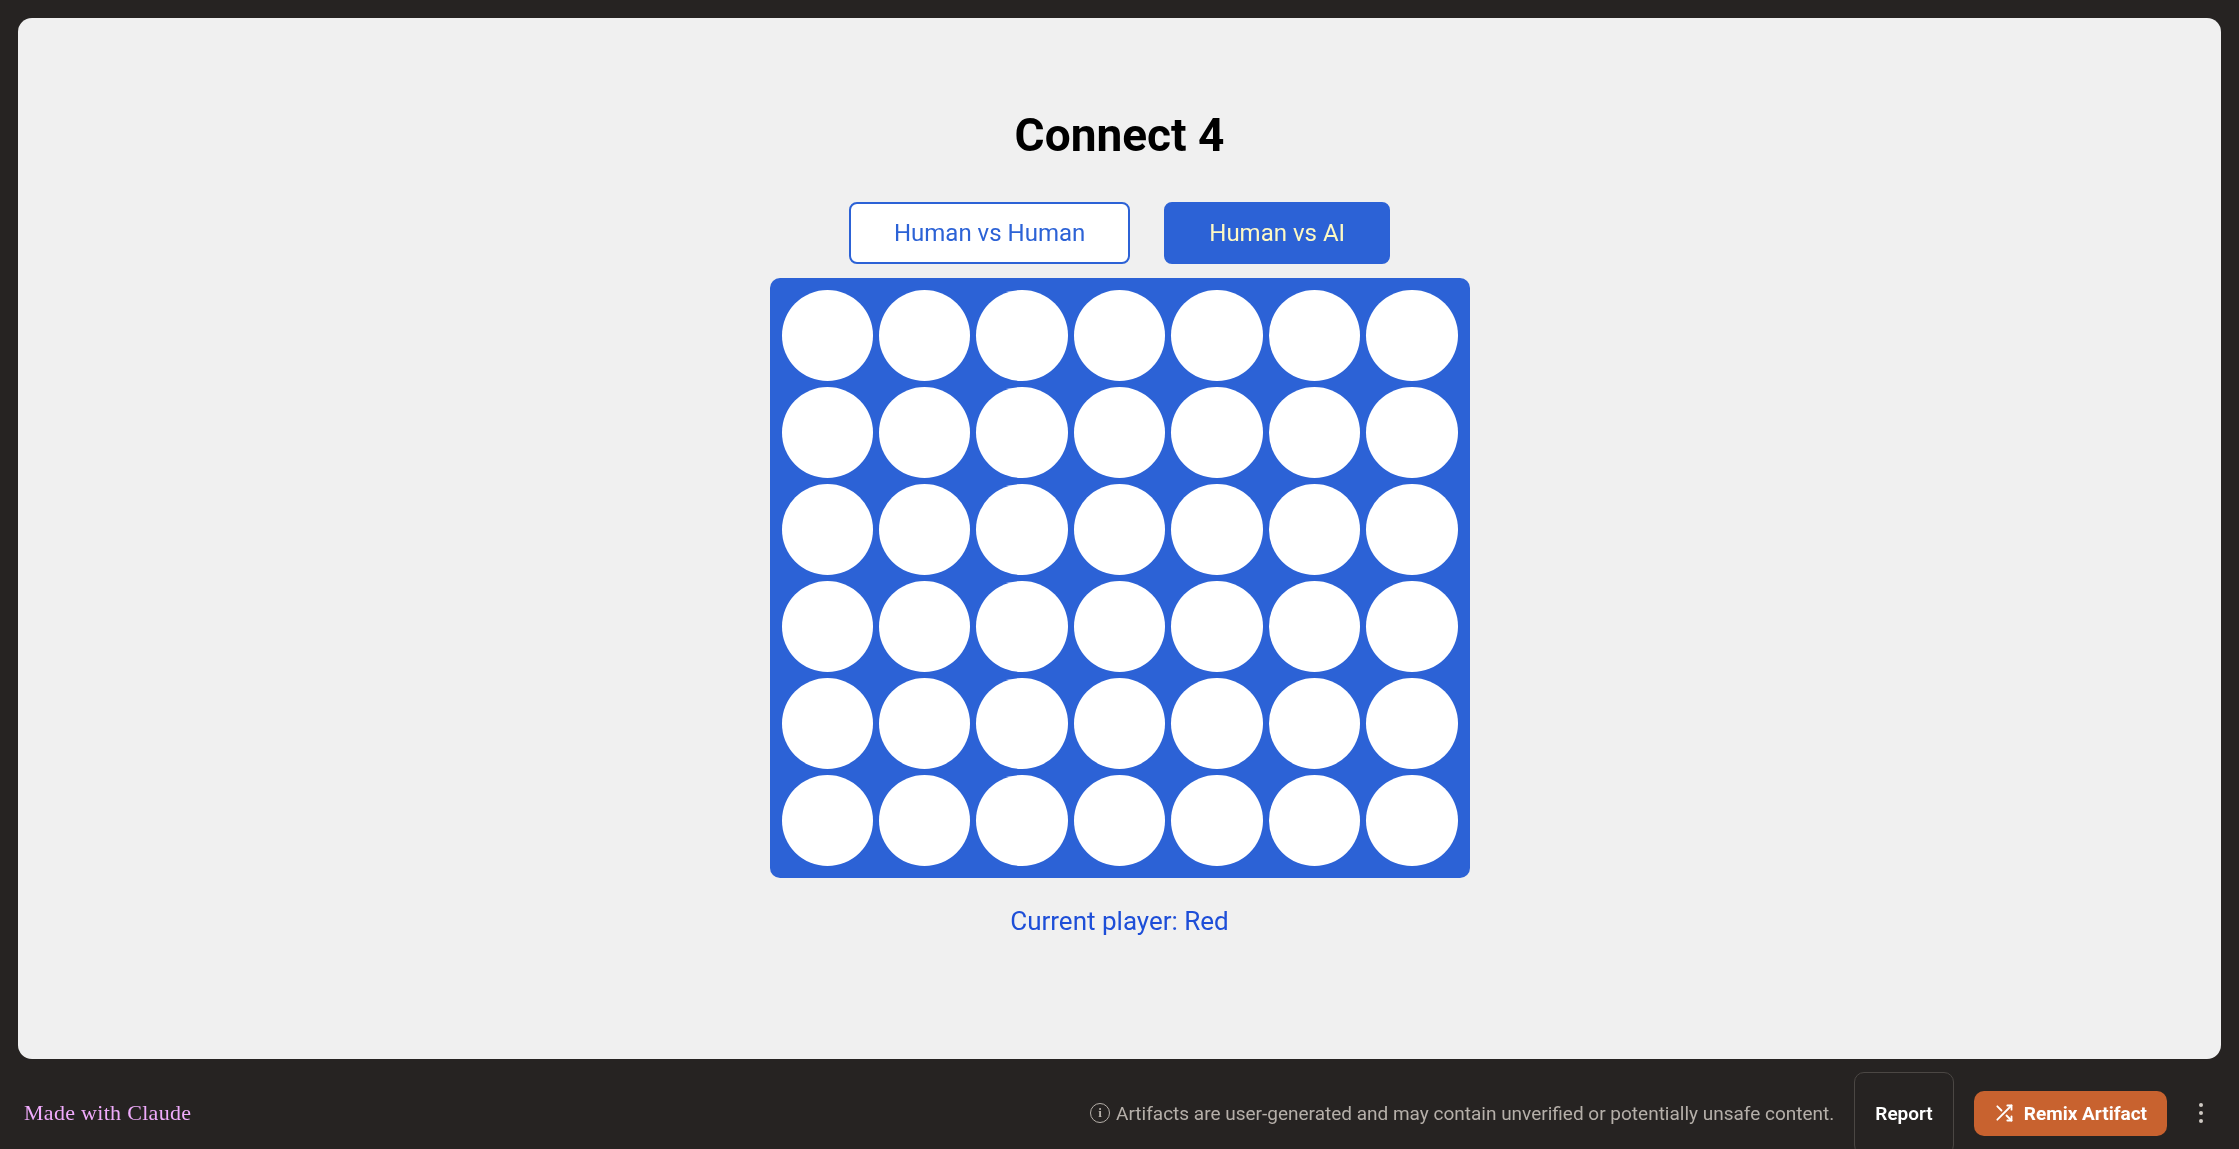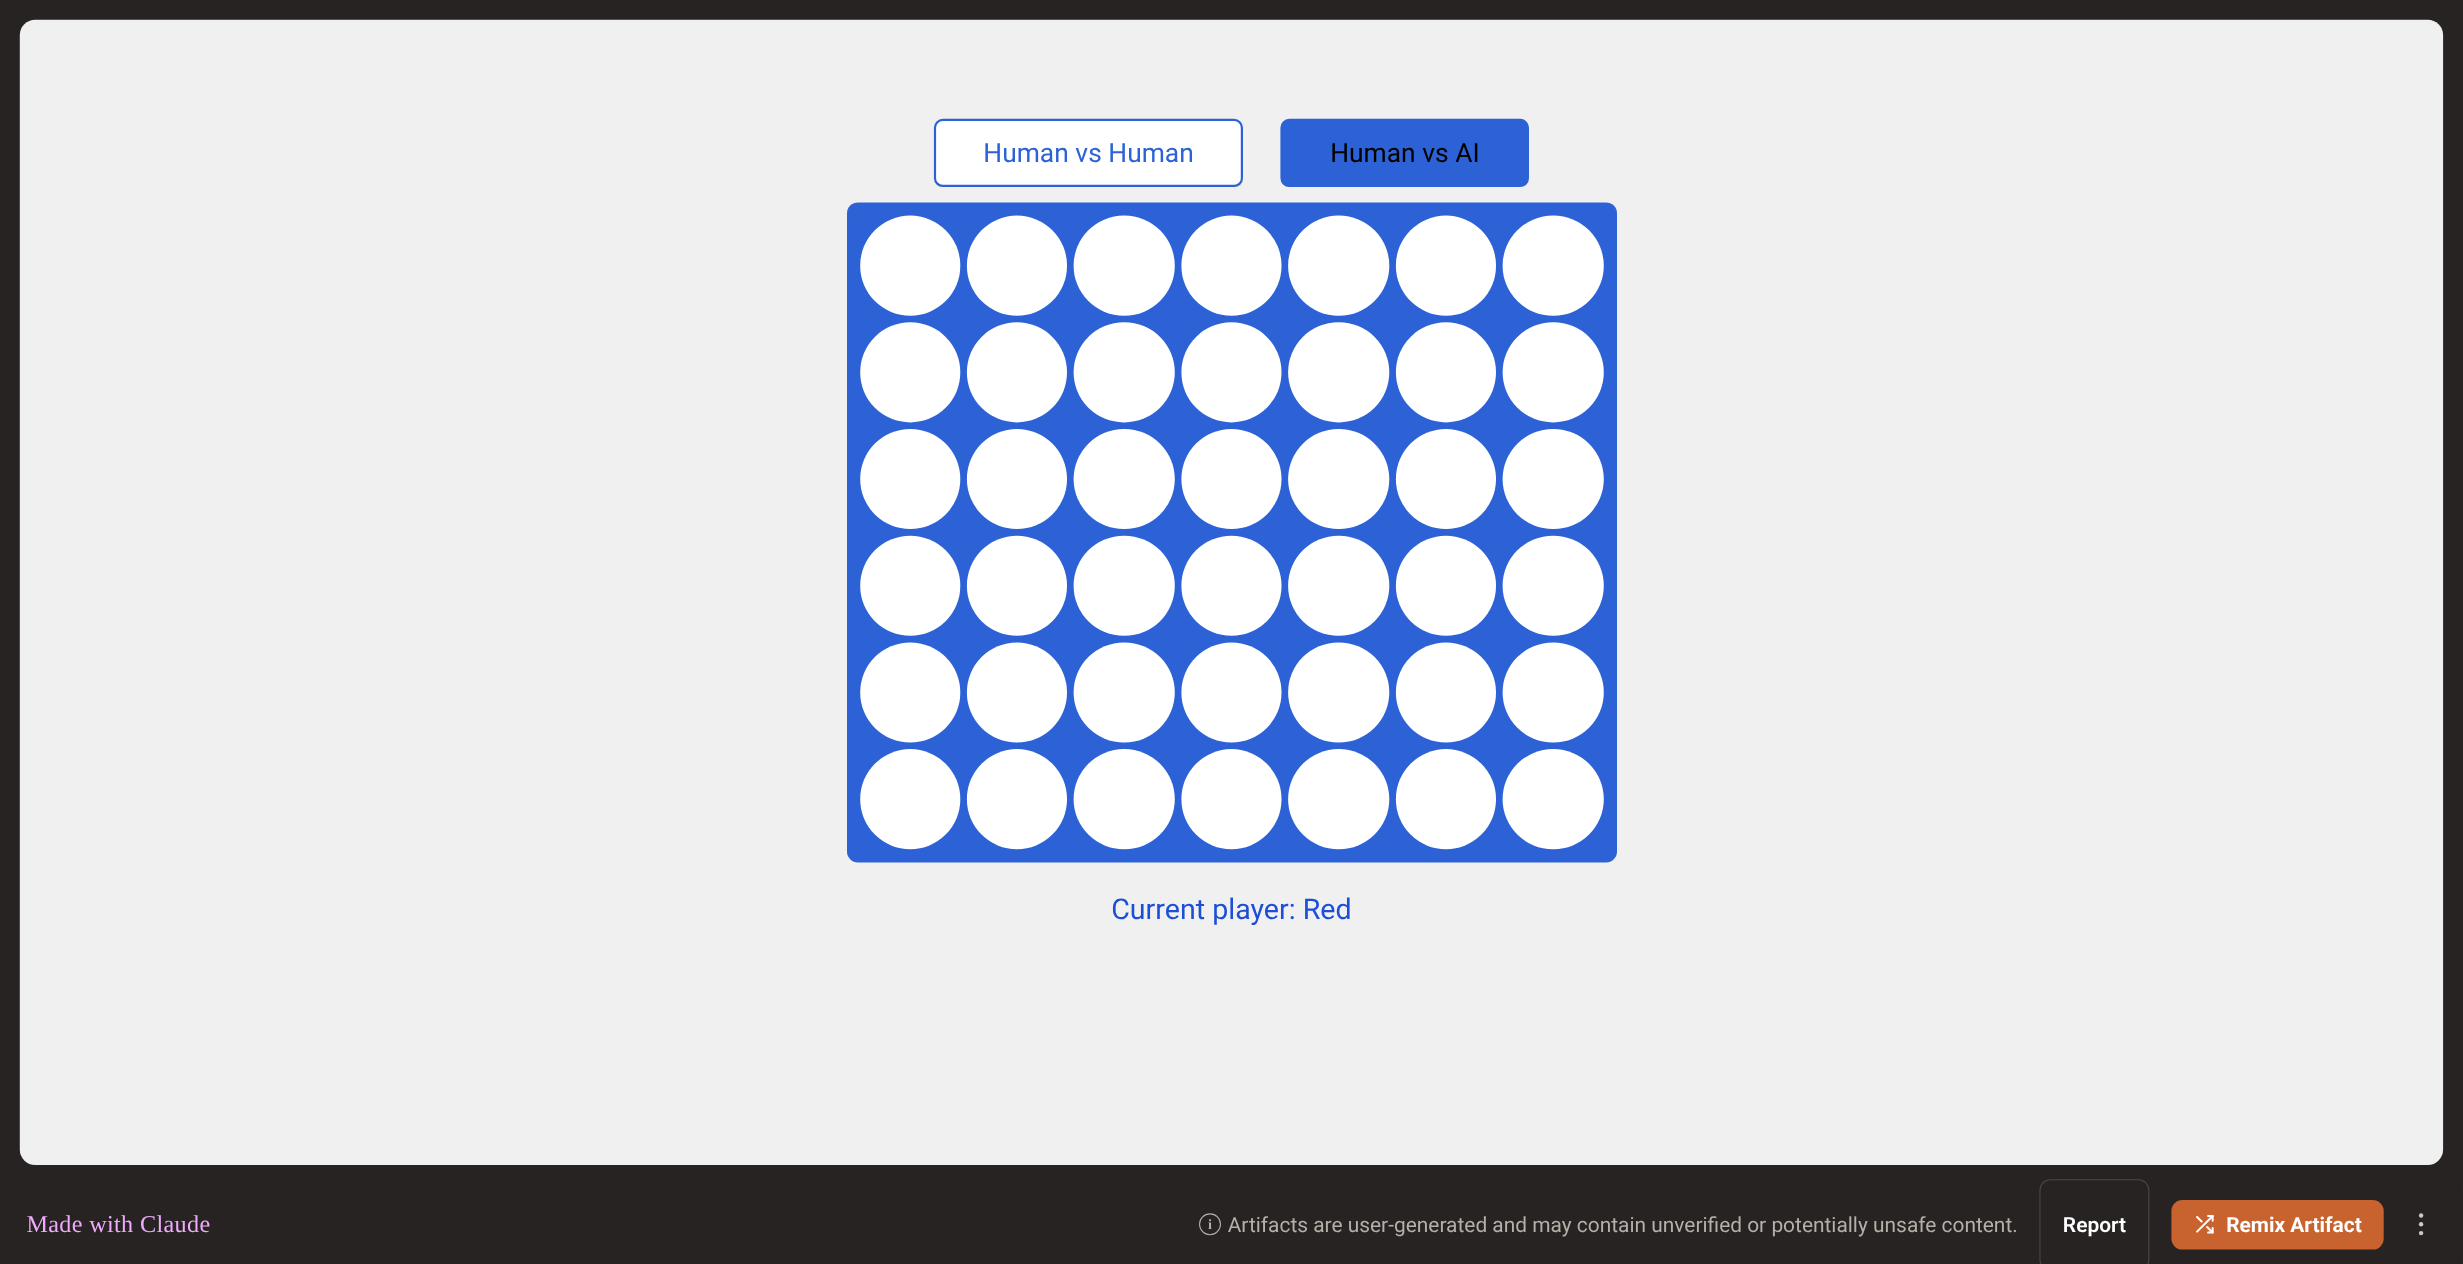--- a/index.html
+++ b/index.html
@@ -49,21 +49,21 @@
       cursor: pointer;
       font-family: inherit;
     }
     .mode-btn.outline {
       background: #fff;
       color: #2c62d6;
       border: 2px solid #2c62d6;
     }
     .mode-btn.solid {
       background: #2c62d6;
-      color: #000000;
+      color: #fef9c3;
       border: 2px solid #2c62d6;
     }
     .board {
       background: #2c62d6;
       border-radius: 10px;
       padding: 12px;
       display: grid;
       grid-template-columns: repeat(7, 1fr);
       grid-template-rows: repeat(6, 1fr);
       gap: 6px;
@@ -161,20 +161,21 @@
       height: 4px;
       background: #cfc9c3;
       border-radius: 50%;
     }
   </style>
 </head>
 <body>
 
 <div class="outer-frame">
   <div class="inner-panel">
+    <h1 class="title">Connect 4</h1>
 
     <div class="mode-row">
       <button class="mode-btn outline">Human vs Human</button>
       <button class="mode-btn solid">Human vs AI</button>
     </div>
 
     <div class="board" id="board">
         <div class="cell"></div>
         <div class="cell"></div>
         <div class="cell"></div>

